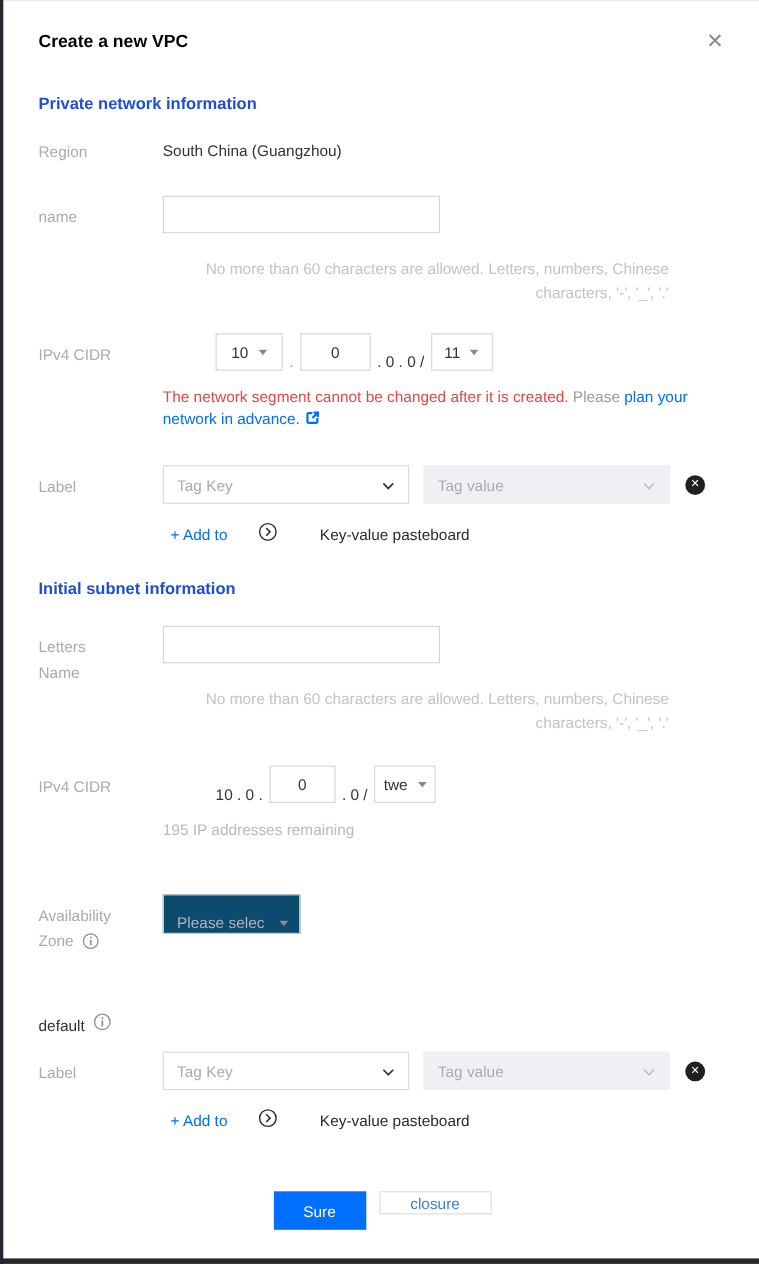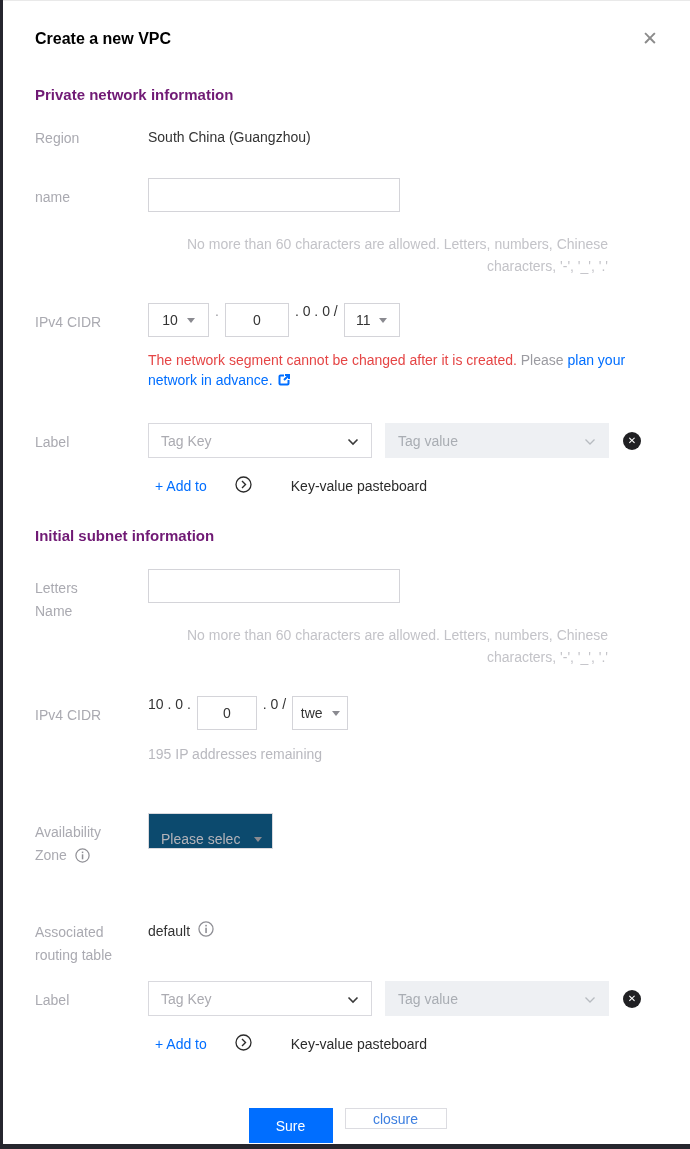--- a/index.html
+++ b/index.html
@@ -12,38 +12,38 @@
   .edge-bottom { position:absolute; left:0; bottom:0; width:100%; height:5px; background:#26262e; z-index:5; }
   .modal {
     position:absolute; left:3px; top:0; right:0; bottom:5px; background:#fff;
     border-top:1px solid #e9e9e9; padding:0 30px 0 32px; overflow:hidden;
   }
   
   .dlg-header { display:flex; justify-content:space-between; align-items:flex-start; padding-top:28px; }
   .dlg-title  { font-size:16px; font-weight:bold; color:#000; line-height:20px; }
   .close-btn  { border:none; background:none; color:#8b8b8b; font-size:19px; line-height:19px; cursor:pointer; padding:0 2px; }
   
-  .section-heading { font-size:15px; font-weight:bold; color:#701a75; line-height:16px; }
+  .section-heading { font-size:15px; font-weight:bold; color:#1d4ed8; line-height:16px; }
   .sh-1 { margin-top:38px; margin-bottom:24px; }
   .sh-2 { margin-top:33px; margin-bottom:25px; }
   
   .form-row { display:flex; align-items:flex-start; }
   .form-label {
     width:113px; flex-shrink:0; color:#aaaab1; font-size:14px; line-height:23px; padding-top:8px;
   }
   .form-label.flat { padding-top:0; }
   .field { flex:1; min-width:0; }
   .static-value { font-size:14px; color:#333; line-height:20px; }
   .hint { color:#c3c3c8; font-size:14px; line-height:22px; max-width:460px; margin-top:21px;text-align:right; }
   
   .text-input {
     width:252px; height:34px; border:1px solid #d4d4d9; background:#fff;
     font-size:14px; color:#333; padding:0 8px; outline:none; font-family:inherit;
   }
-  .cidr-line { display:flex; align-items:flex-start; font-size:14px; color:#333; }
+  .cidr-line { display:flex; align-items:flex-end; font-size:14px; color:#333;margin-left:48px; }
   .mini-select {
     height:34px; border:1px solid #d4d4d9; background:#fff; display:inline-flex;
     align-items:center; justify-content:center; font-size:14px; color:#333; cursor:pointer;
   }
   .mini-input {
     height:34px; border:1px solid #d4d4d9; background:#fff; font-size:14px; color:#333;
     text-align:center; outline:none; font-family:inherit;
   }
   .tri { width:0; height:0; border-left:4px solid transparent; border-right:4px solid transparent;
          border-top:5px solid #8a8a90; margin-left:9px; }
@@ -234,24 +234,20 @@
     </div>
     <div class="field">
       <div class="az-select">
         <span>Please selec</span>
         <span class="tri"></span>
       </div>
     </div>
   </div>
 
   <div class="form-row row-route">
-    <div class="form-label flat">
-      <span style="display:block">Associated</span>
-      <span style="display:block">routing table</span>
-    </div>
     <div class="field">
       <div class="route-value-line">
         <span class="static-value">default</span>
         <span class="info-icon"><svg width="16" height="16" viewBox="0 0 15 15">
               <circle cx="7.5" cy="7.5" r="6.6" fill="none" stroke="#8f8f95" stroke-width="1.2"></circle>
               <rect x="6.8" y="3.6" width="1.5" height="1.5" fill="#8f8f95"></rect>
               <rect x="6.8" y="6.3" width="1.5" height="5" fill="#8f8f95"></rect>
             </svg></span>
       </div>
     </div>

